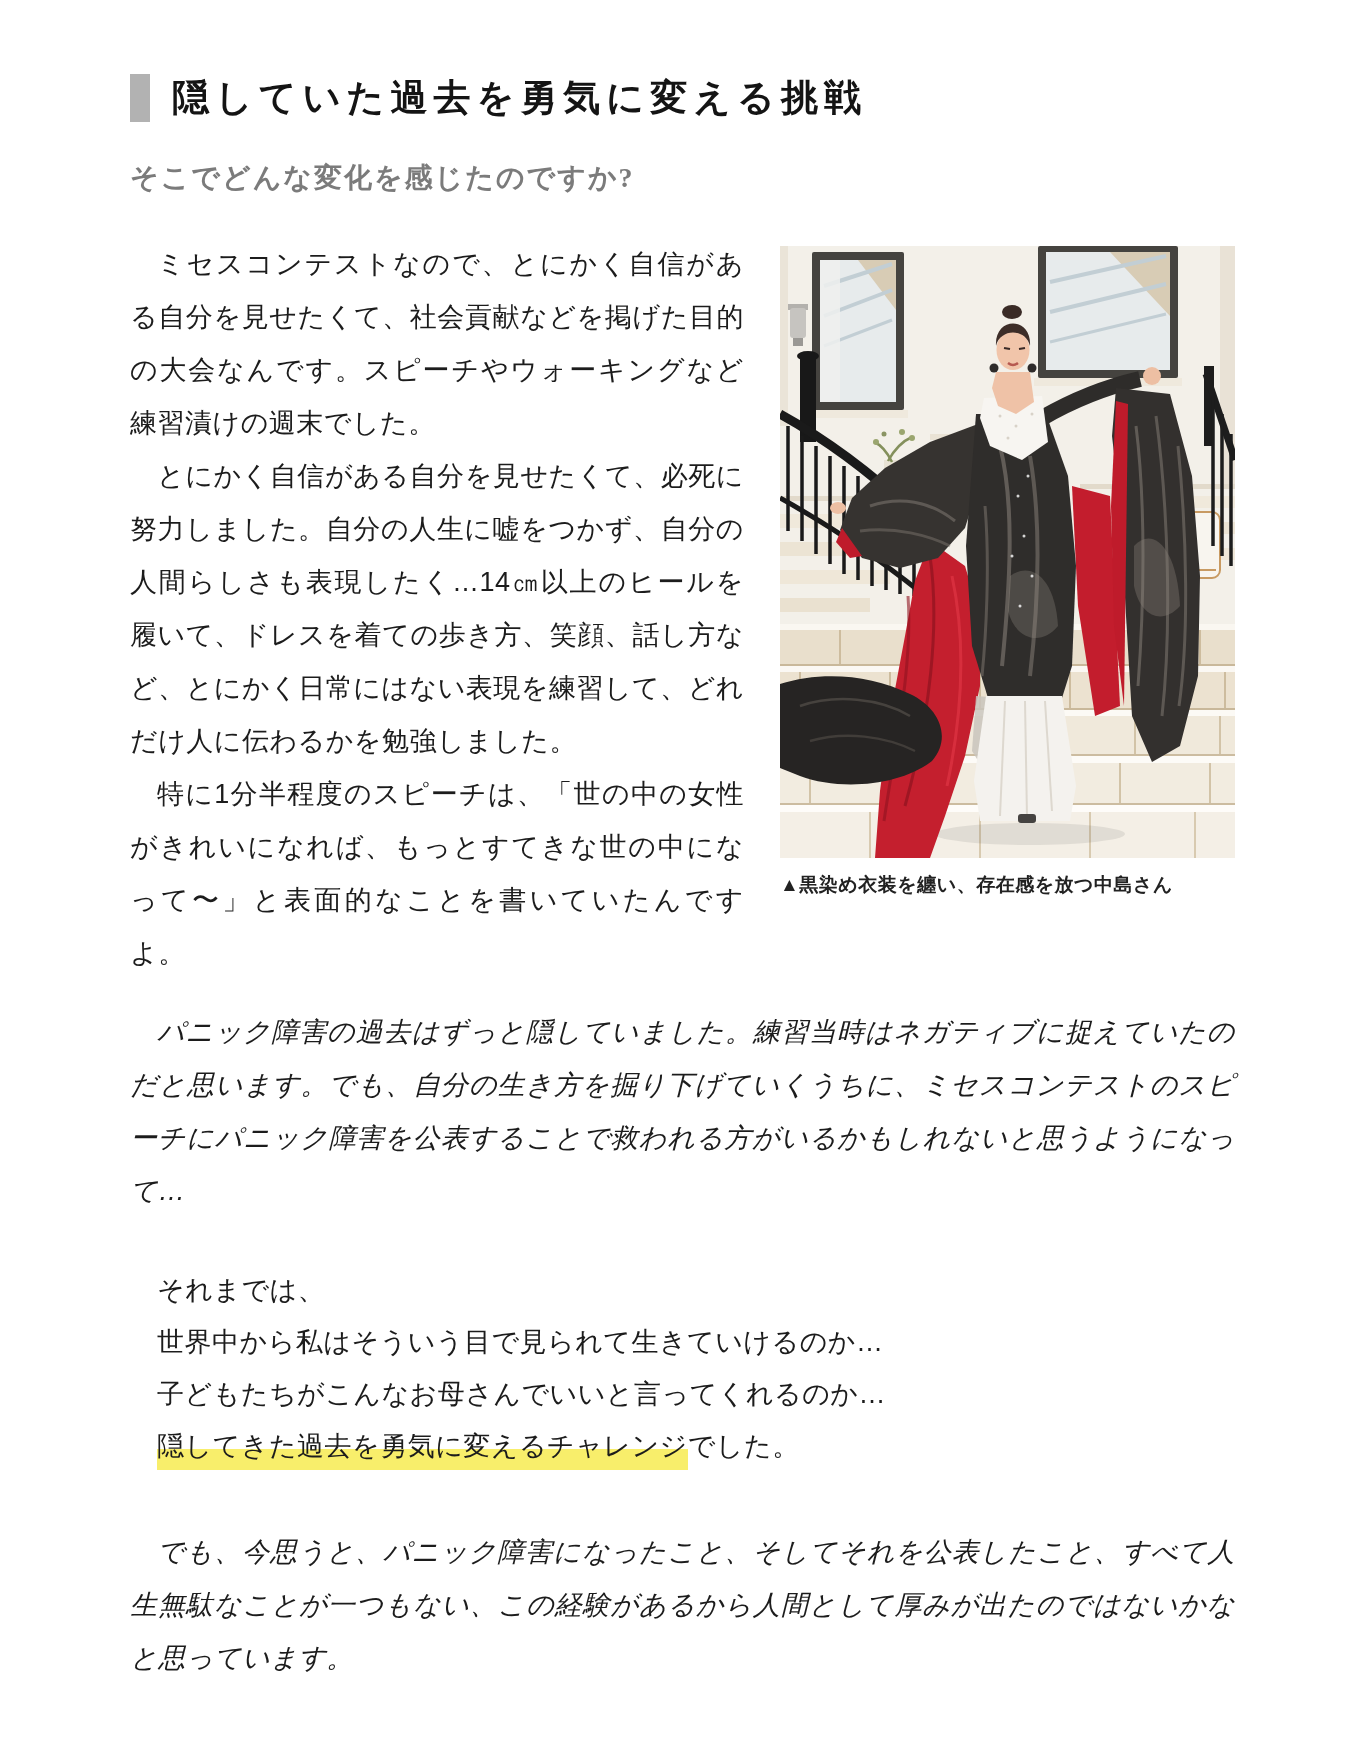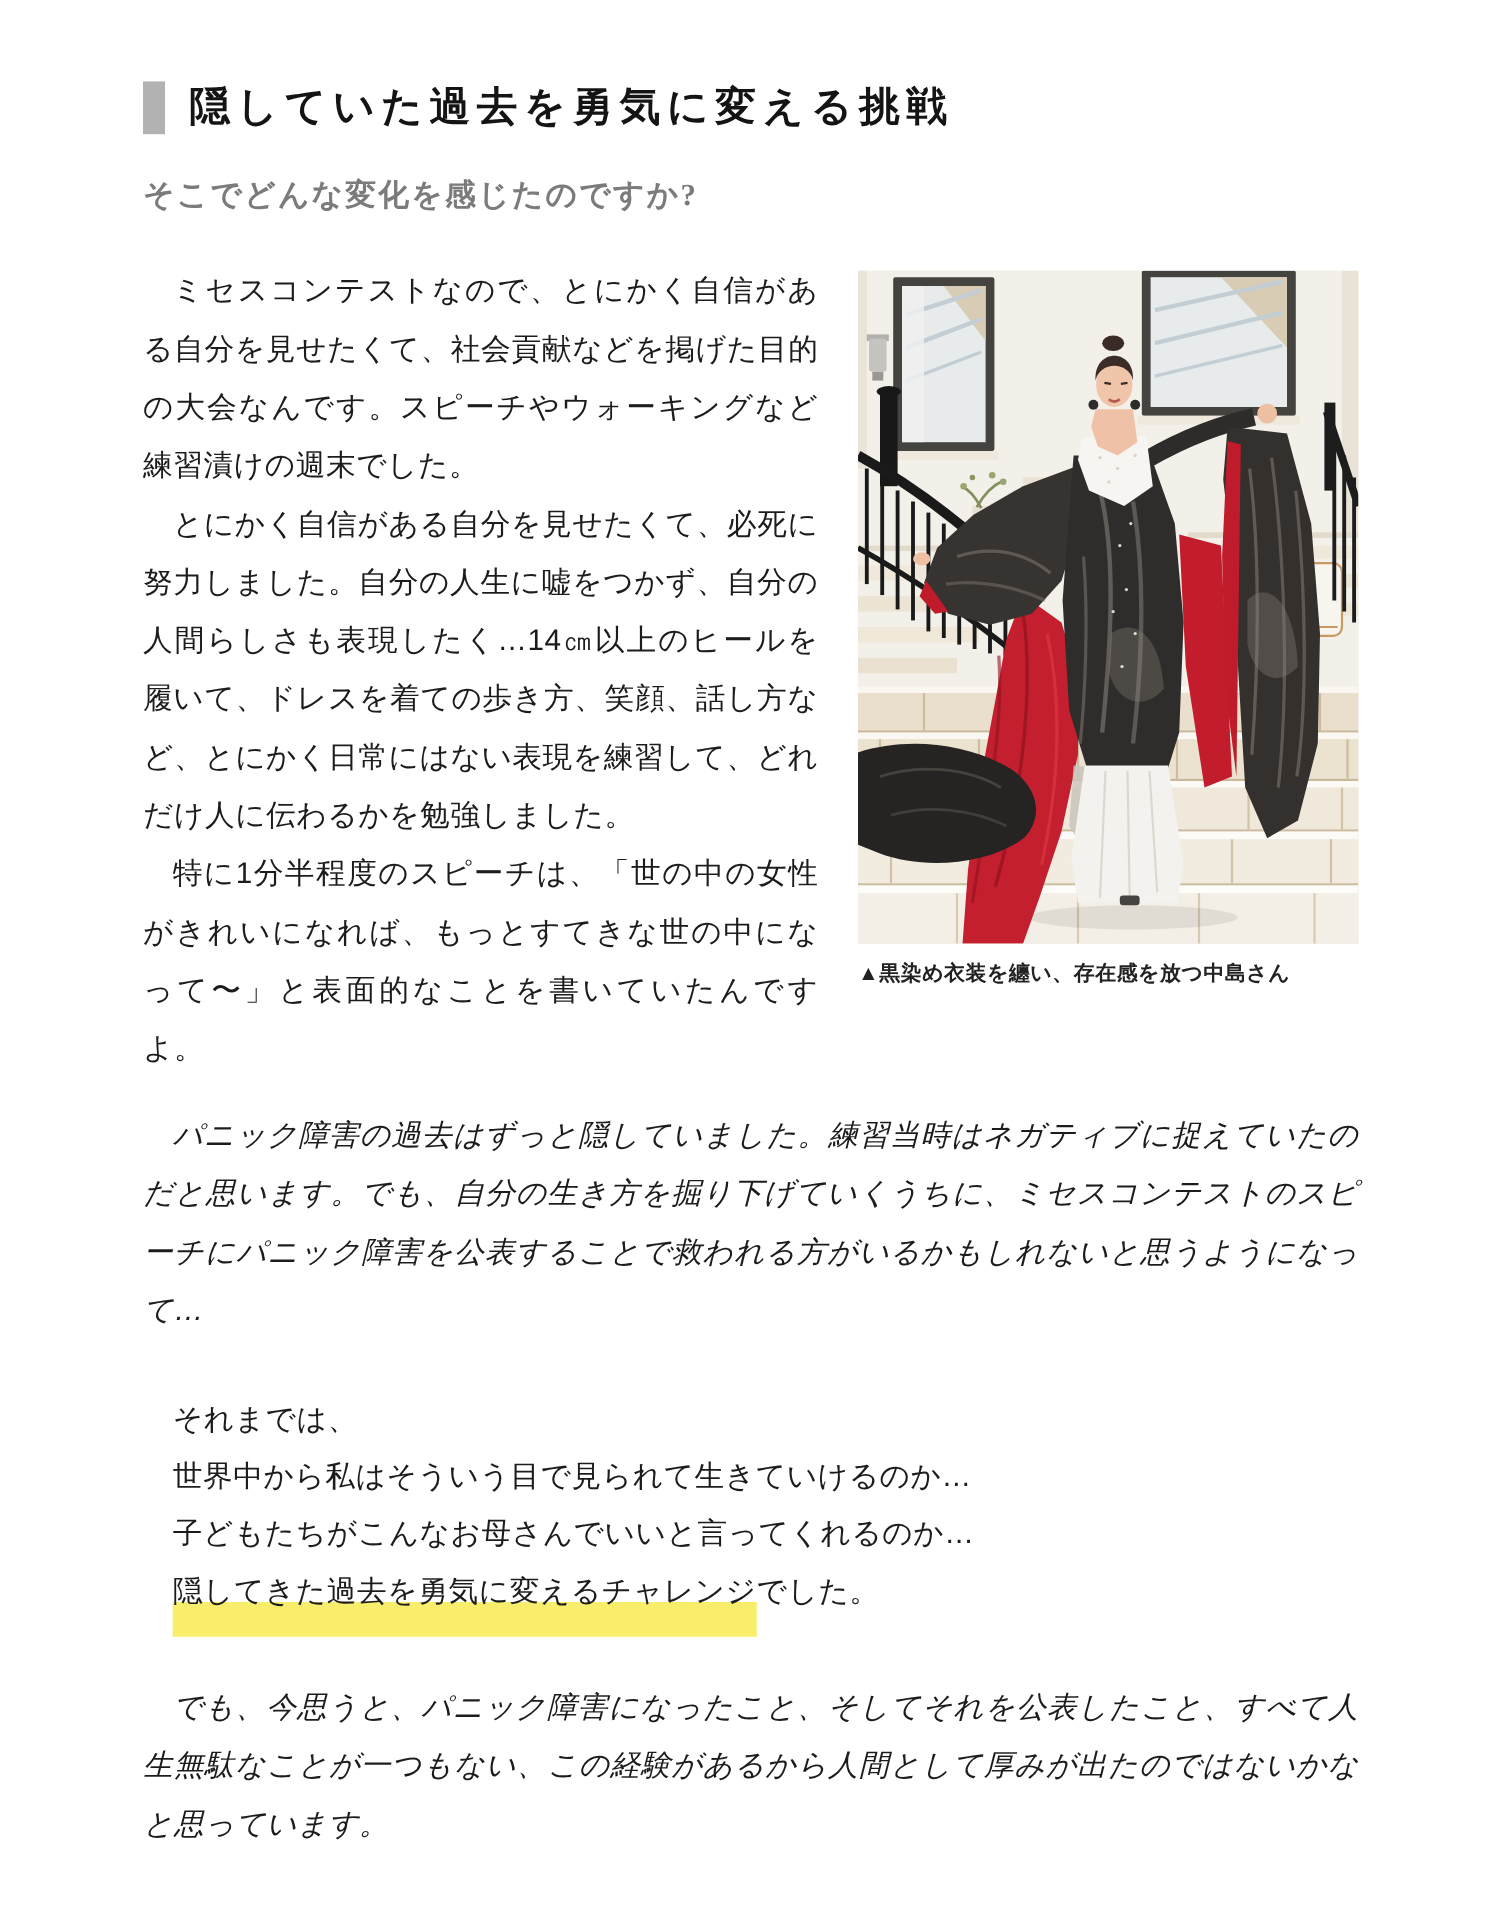--- a/index.html
+++ b/index.html
@@ -23,21 +23,21 @@
   .photo-frame{width:455px;height:612px;margin-top:8px;overflow:hidden;background:#f3f0e9;}
   .photo-frame svg{display:block;}
   .caption{margin-top:14px;font-size:19px;font-weight:700;color:#222;letter-spacing:0.5px;}
 
   
   .para{margin:0;font-size:27px;line-height:53px;letter-spacing:0.5px;text-align:justify;text-indent:1em;font-style:italic;}
   .col-text p{text-indent:1em;}
   .p-disclosure{margin-top:26px;}
   .monologue{margin-top:46px;font-size:27px;line-height:52px;letter-spacing:0.5px;}
   .monologue .mline{text-indent:1em;}
-  .hl{background:linear-gradient(180deg,rgba(0,0,0,0) 45%,var(--hl,#f8ee6b) 45%);padding-bottom:27px;}
+  .hl{background:linear-gradient(180deg,rgba(0,0,0,0) 45%,var(--hl,#f8ee6b) 45%);padding-bottom:9px;}
   .p-reflection{margin-top:54px;}
 </style>
 </head>
 <body>
 
 <div class="page">
 
   <div class="h1row">
     <div class="h1bar"></div>
     <div class="h1text">隠していた過去を勇気に変える挑戦</div>

